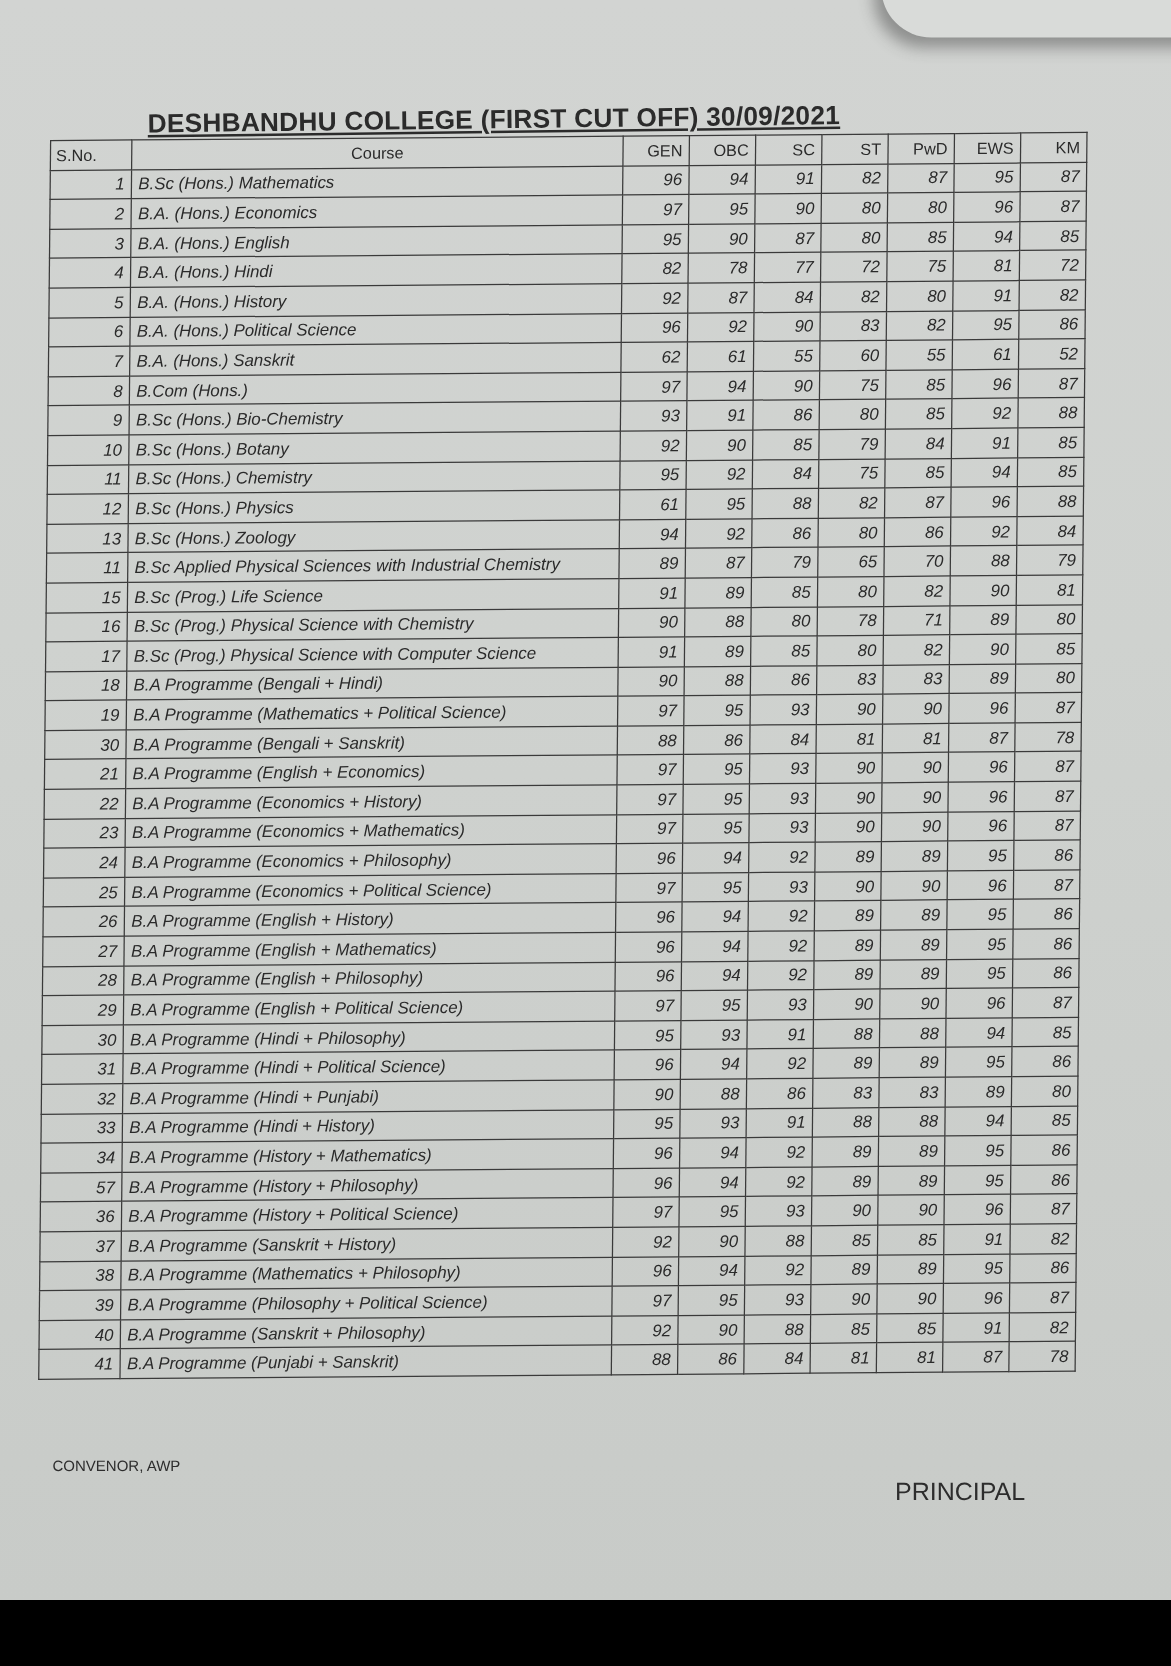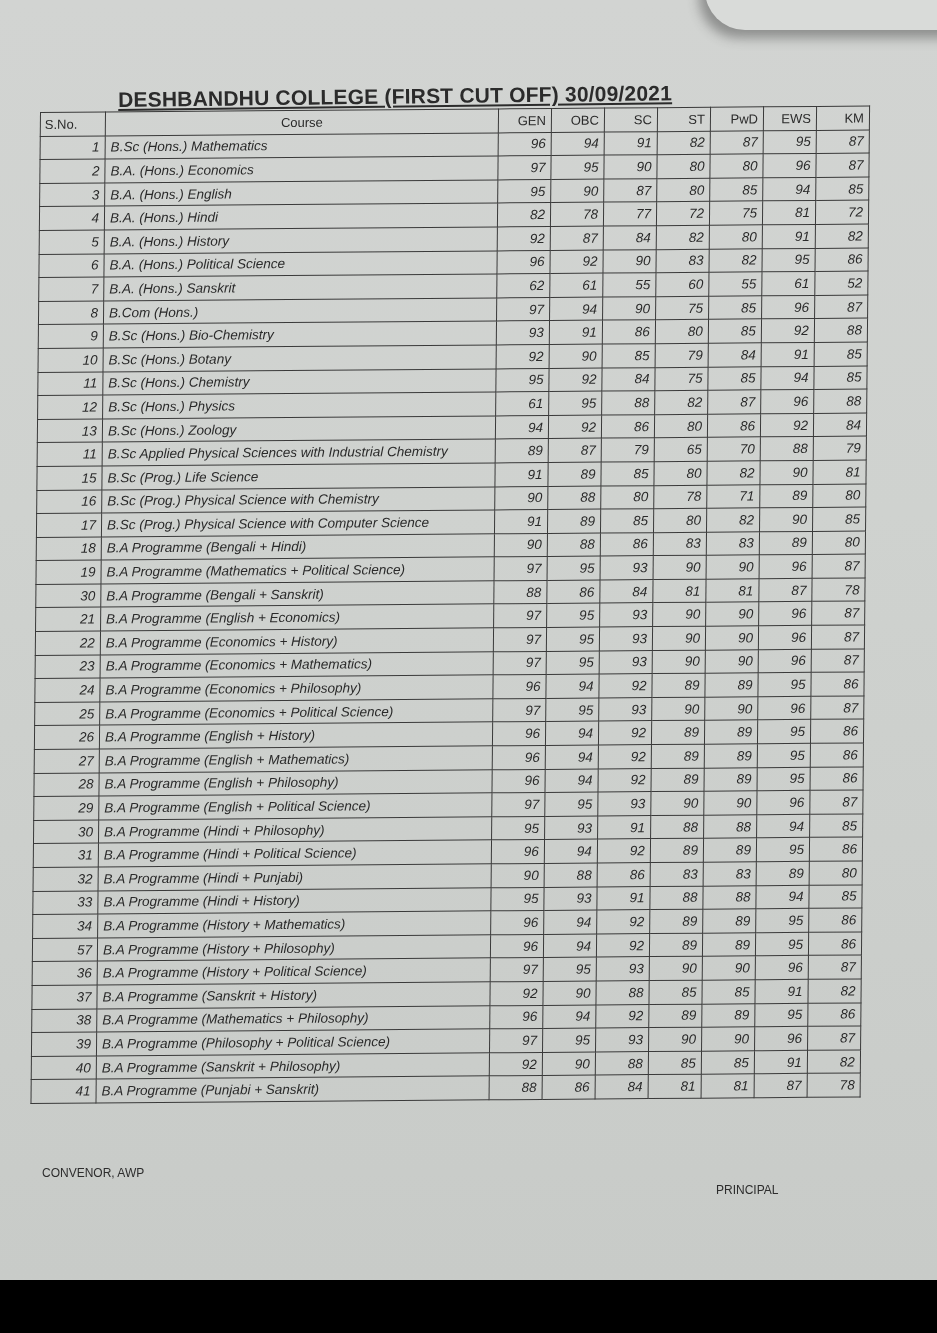--- a/index.html
+++ b/index.html
@@ -11,21 +11,21 @@
   table{border-collapse:collapse;font-size:13.5px;color:#2a2a2a;}
   td,th{border:1.4px solid #3a3a3a;height:22.6px;padding:0 5px;}
   th{font-weight:normal;font-size:13px;text-align:center;}
   th.sno{width:54px;text-align:left;padding-left:4px;margin-top:40px;}
   th.course{width:382px;}
   th.num{width:42px;text-align:right;}
   td.sno{text-align:right;font-style:italic;width:54px;}
   td.course{font-style:italic;white-space:nowrap;}
   td.num{text-align:right;font-style:italic;}
   .footer-left{position:absolute;left:42px;top:1166px;font-size:12px;color:#2d2d2d;}
-  .footer-right{position:absolute;left:716px;top:1183px;font-size:12px;color:#2d2d2d;}
+  .footer-right{position:absolute;left:716px;top:1183px;font-size:20px;color:#2d2d2d;}
   .bottombar{position:absolute;left:0;top:1280px;width:937px;height:53px;background:#000;}
   .watermark{position:absolute;right:22px;top:1288px;font-family:"DejaVu Serif",serif;font-style:italic;font-weight:bold;font-size:27px;color:#000000;}
 </style>
 </head>
 <body>
 
 <div class="paper"></div>
 <div class="topobj"></div>
 
 <div class="title">DESHBANDHU COLLEGE (FIRST CUT OFF) 30/09/2021</div>

